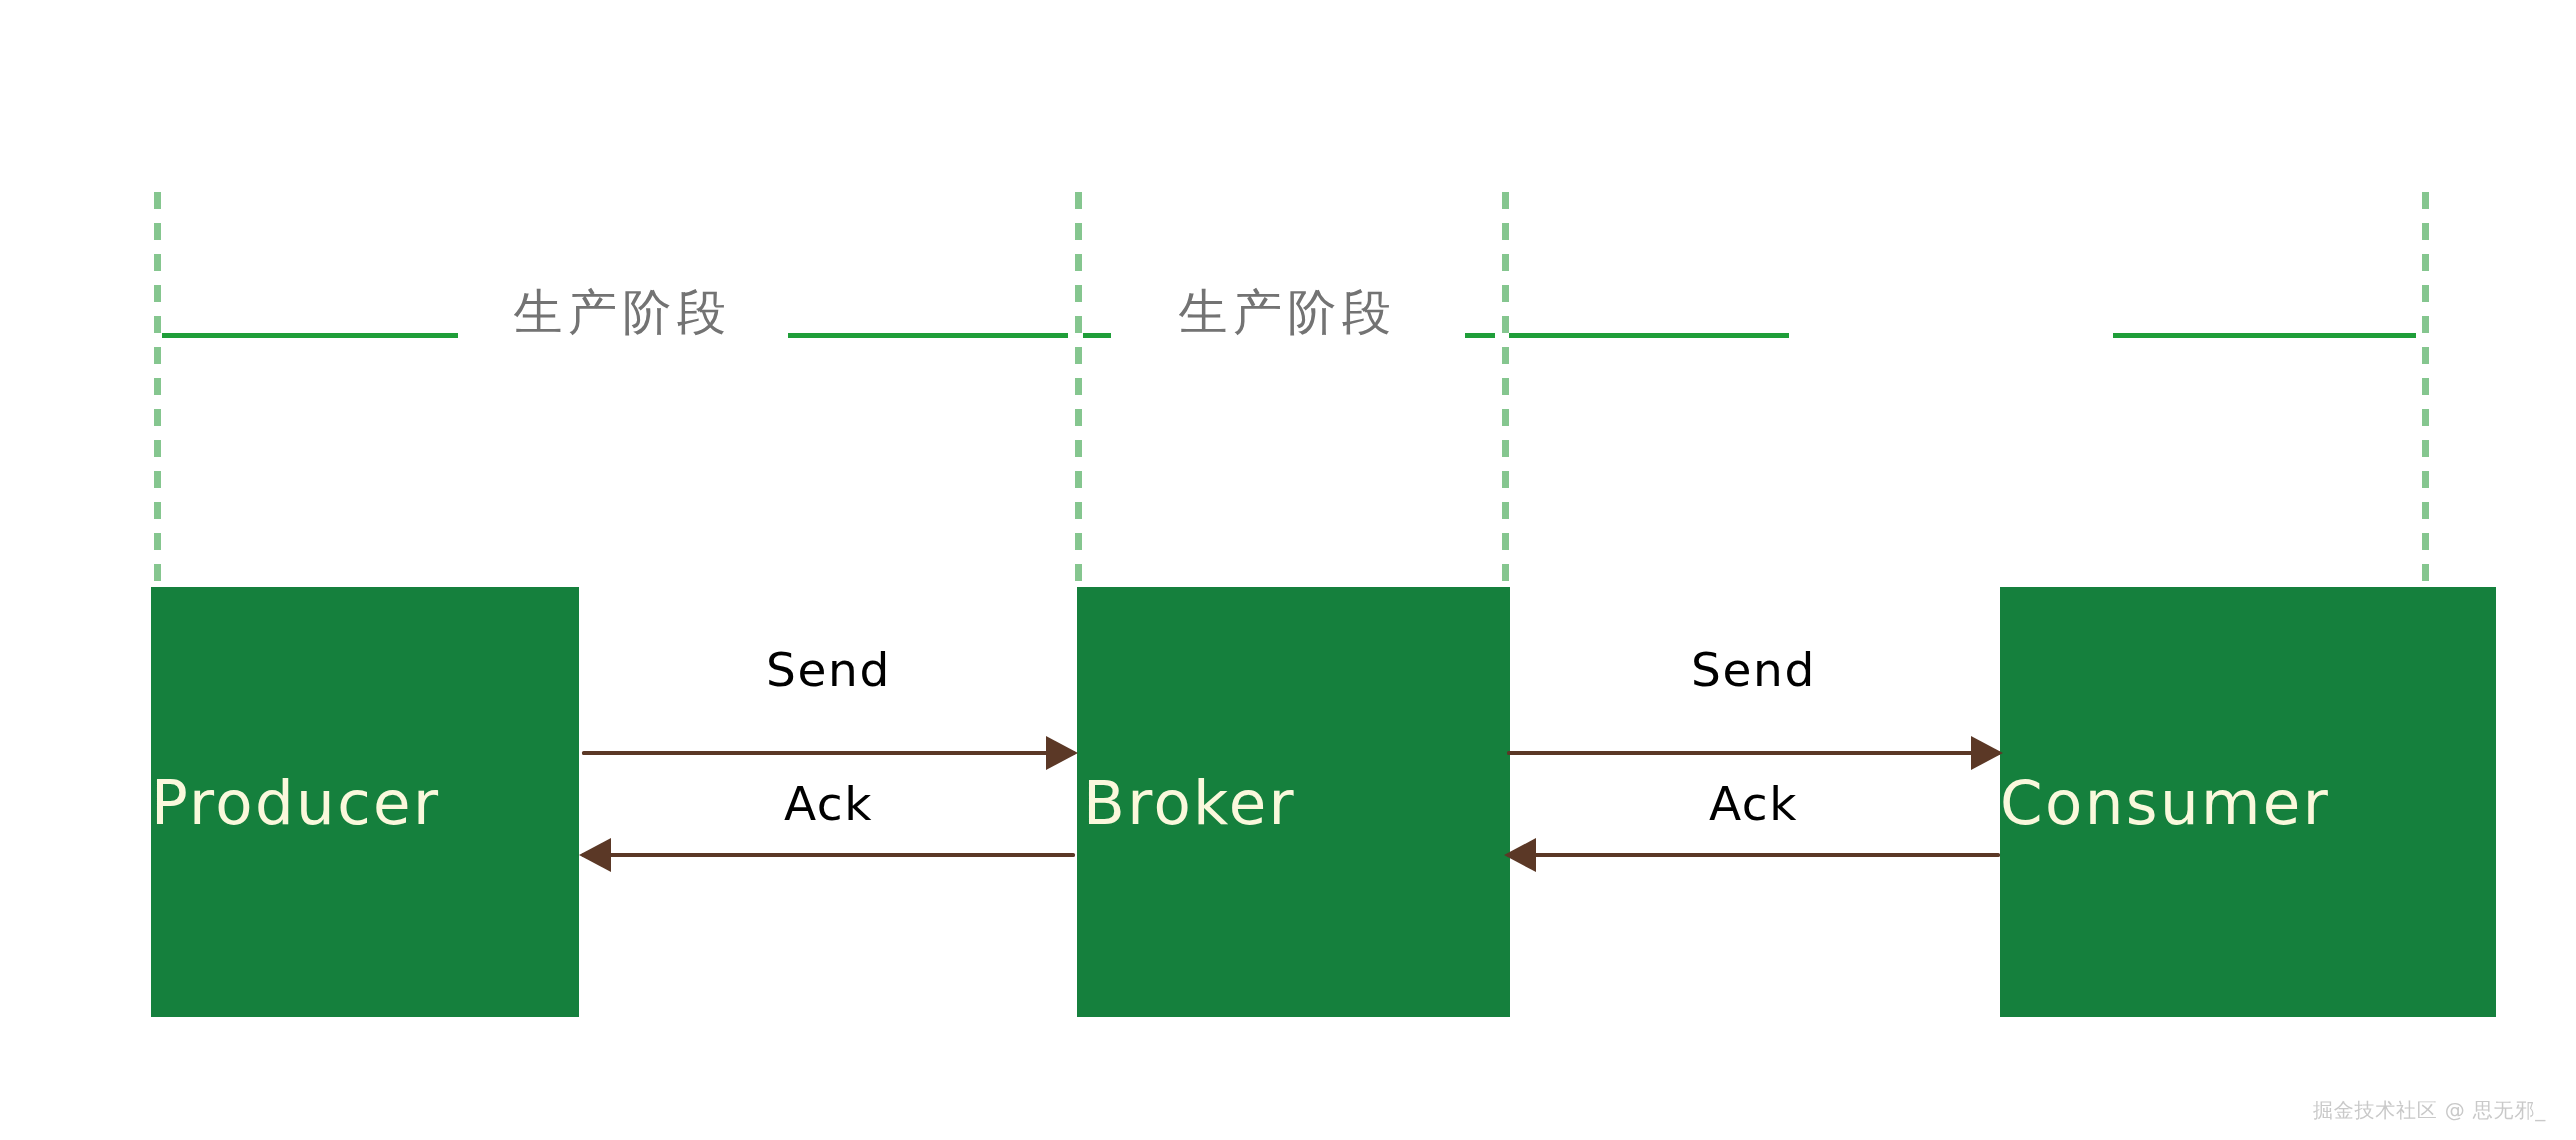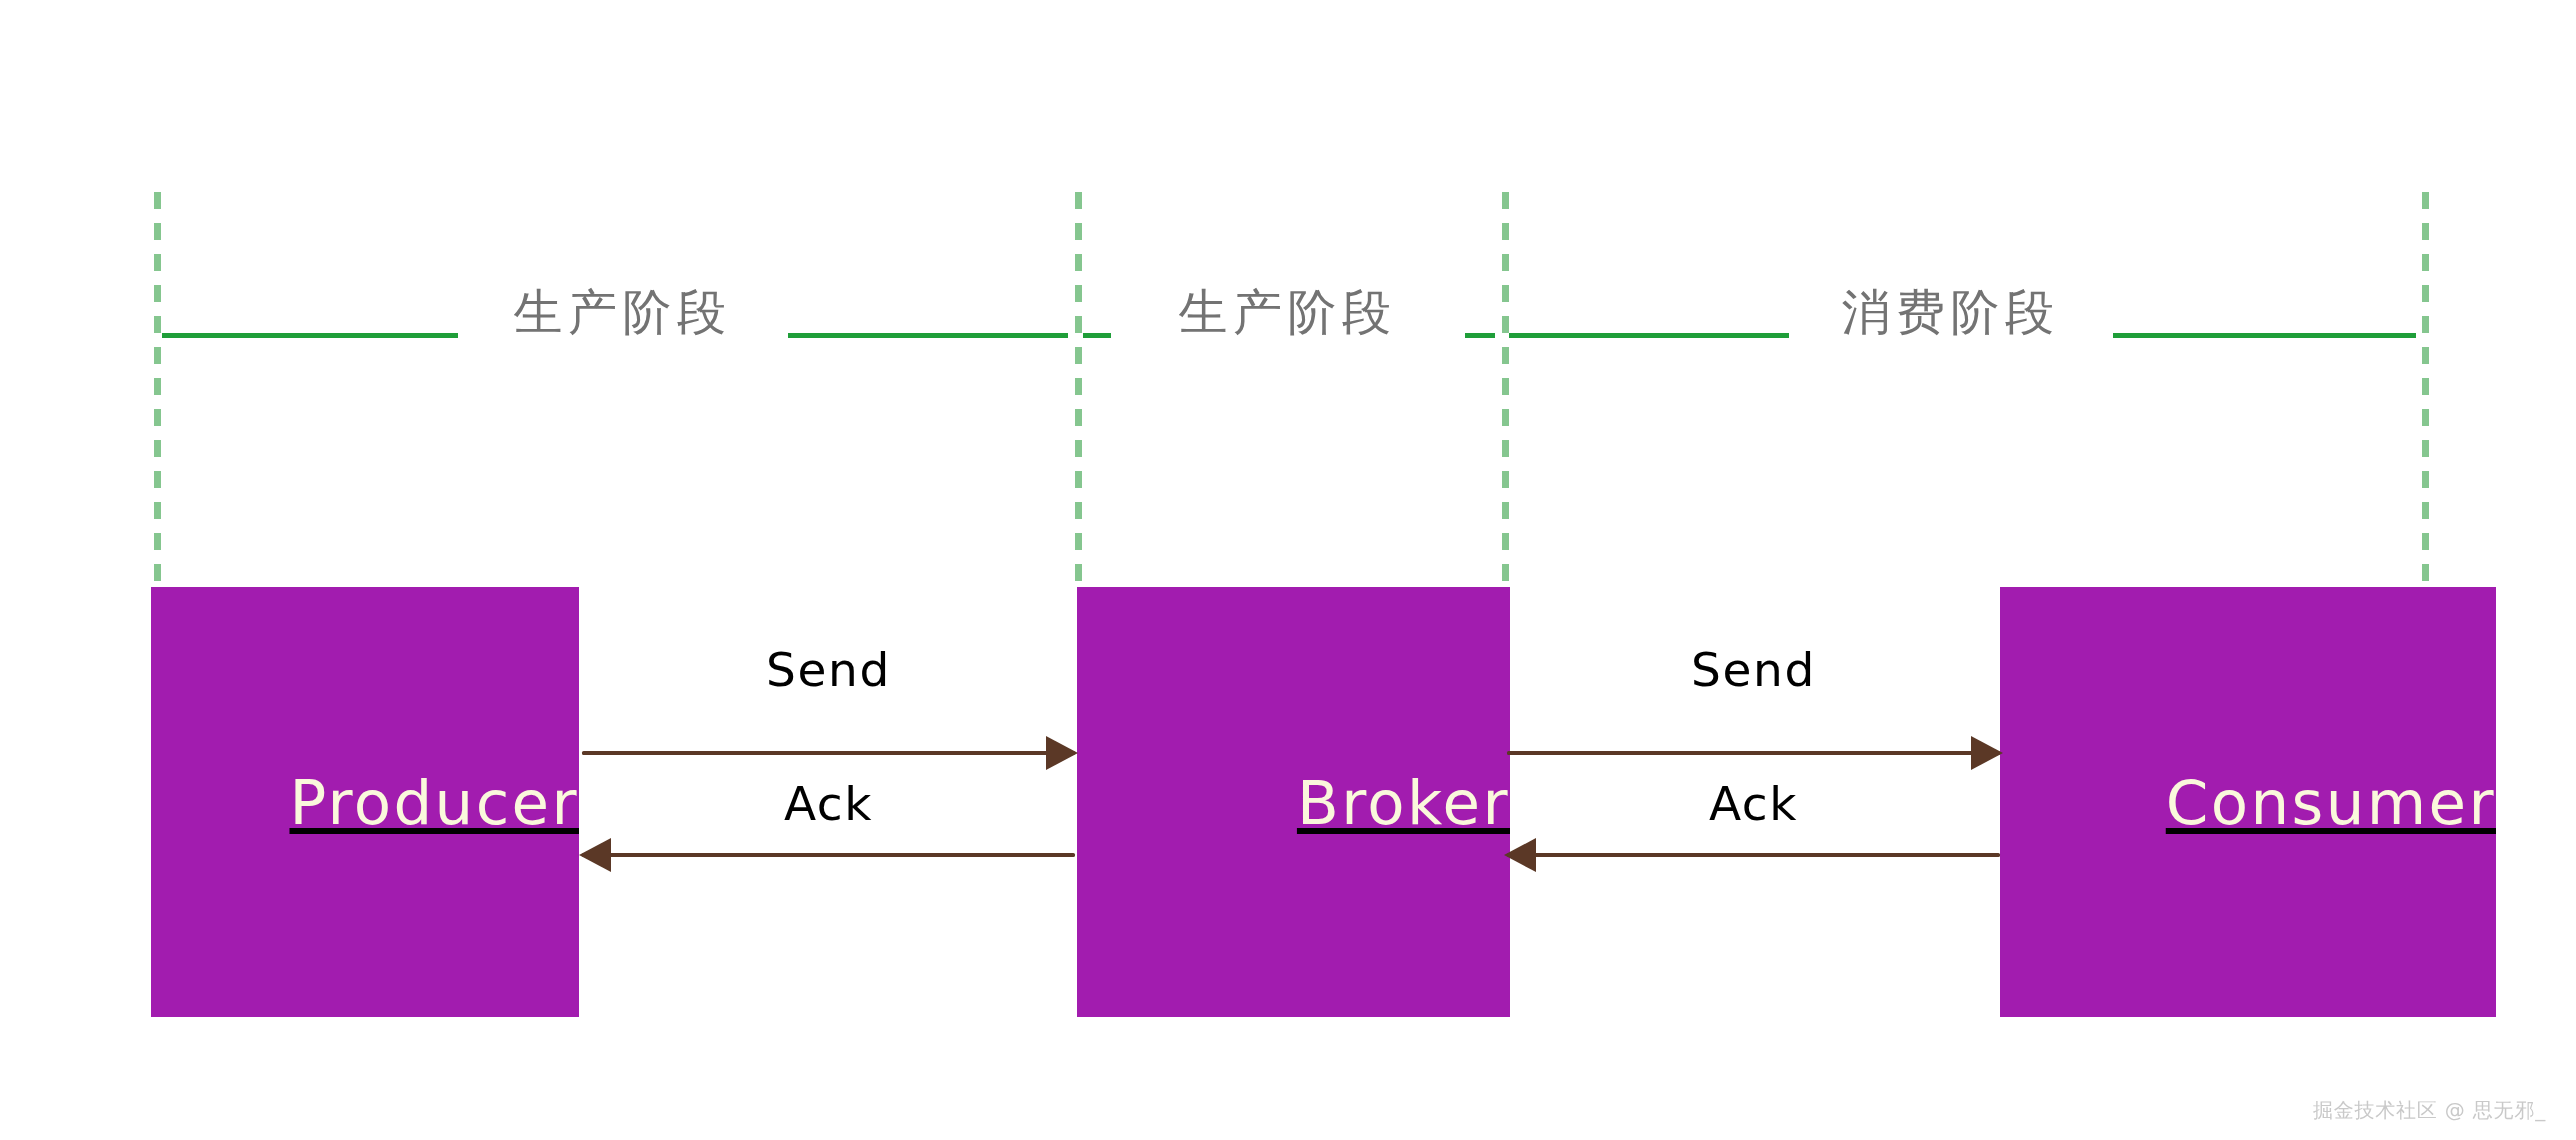--- a/index.html
+++ b/index.html
@@ -53,25 +53,24 @@
     white-space: nowrap;
     font-family: "DejaVu Sans", sans-serif;
     font-weight: 500;
   }
 
   
   .node {
     position: absolute;
     top: 587px;
     height: 430px;
-    background: #a21caf;
+    background: #15803d;
     display: flex;
     align-items: center;
-    justify-content: flex-end;
-    text-decoration: underline;
+    justify-content: flex-start;
   }
   .node-label {
     color: #faf8dc;
     font-size: 61px;
     line-height: 1;
     letter-spacing: 2.4px;
     white-space: nowrap;
     font-family: "DejaVu Sans", sans-serif;
     font-weight: 400;
   }
@@ -147,21 +146,20 @@
   <div class="hrule" style="left:1083px; width:28px;"></div>
   <div class="hrule" style="left:1465px; width:30px;"></div>
 
   <div class="hrule" style="left:1509px; width:280px;"></div>
   <div class="hrule" style="left:2113px; width:303px;"></div>
 
   <div class="phase-label" style="left:457px; width:331px;  text-align:center;">生产阶段</div>
 
   <div class="phase-label" style="left:1111px; width:353px; text-align:center;">生产阶段</div>
 
-  <div class="phase-label" style="left:1789px; width:323px; text-align:center;">消费阶段</div>
 
   <div class="node" style="left:151px; width:428px;">
     <span class="node-label">Producer</span>
   </div>
 
   <div class="node" style="left:1077px; width:427px;padding-left:6px;">
     <span class="node-label">Broker</span>
   </div>
 
   <div class="node" style="left:2000px; width:496px;">

